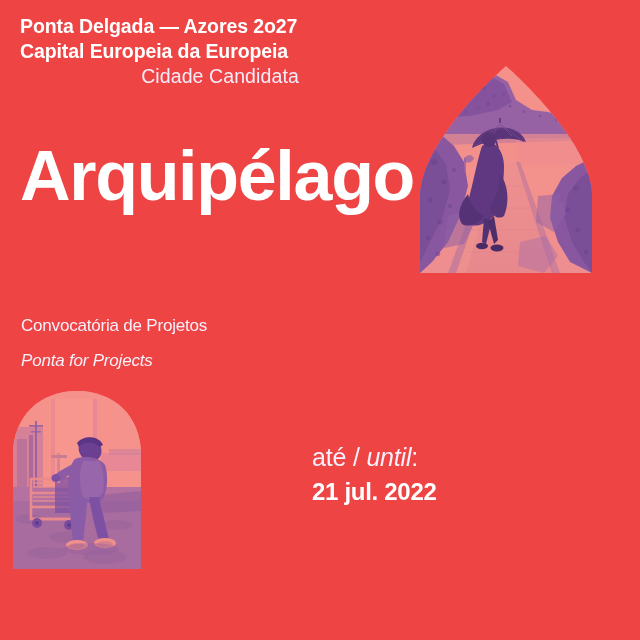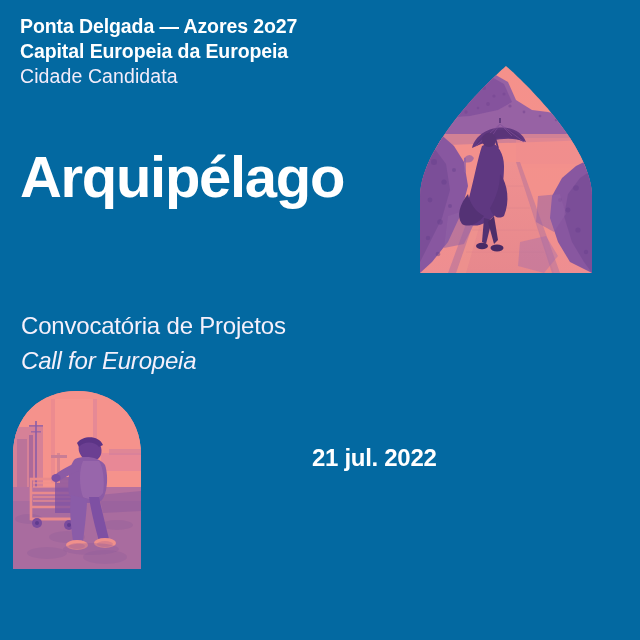--- a/index.html
+++ b/index.html
@@ -5,21 +5,21 @@
   html, body {
     margin: 0;
     padding: 0;
     background: #3b3b3b;
   }
   .poster {
     position: relative;
     width: 640px;
     height: 640px;
     overflow: hidden;
-    background: #0369a1;
+    background: #ef4444;
     font-family: "Liberation Sans", sans-serif;
     text-decoration: underline;
     -webkit-font-smoothing: antialiased;
   }
 
   
   .header {
     position: absolute;
     left: 20px;
     top: 14px;
@@ -30,49 +30,50 @@
     font-size: 19.5px;
     line-height: 25px;
     font-weight: 700;
     letter-spacing: -0.1px;
     white-space: nowrap;
   }
   .header .line.light {
     font-weight: 400;
     color: #f3ecfa;
     letter-spacing: 0.1px;
+    text-align: center;
   }
 
   
   .title {
     position: absolute;
     left: 20px;
     top: 144px;
     width: 420px;
   }
   .title .tline {
     color: #ffffff;
     font-weight: 700;
-    font-size: 58px;
+    font-size: 70px;
     line-height: 65px;
     letter-spacing: -1.3px;
     white-space: nowrap;
   }
 
   
   .subtitle {
     position: absolute;
     left: 21px;
     top: 308px;
     width: 420px;
   }
   .subtitle .sline {
     color: #f5f0fb;
     font-weight: 400;
-    font-size: 24px;
+    font-size: 17px;
     line-height: 35px;
     letter-spacing: -0.2px;
     white-space: nowrap;
   }
   .subtitle .sline.italic {
     font-style: italic;
   }
 
   
   .deadline {
@@ -260,21 +261,21 @@
     <div class="line">Capital Europeia da Europeia</div>
     <div class="line light">Cidade Candidata</div>
   </div>
 
   <div class="title">
     <div class="tline">Arquipélago</div>
   </div>
 
   <div class="subtitle">
     <div class="sline">Convocatória de Projetos</div>
-    <div class="sline italic">Call for Europeia</div>
+    <div class="sline italic">Ponta for Projects</div>
   </div>
 
   <div class="img-arch">
     <svg width="128" height="178" viewBox="0 0 128 178" xmlns="http://www.w3.org/2000/svg">
       <defs>
         <clipPath id="archClip">
           <path d="M0 64 C 0 24, 28 0, 64 0 C 100 0, 128 24, 128 64 L 128 178 L 0 178 Z"></path>
         </clipPath>
       </defs>
       <g clip-path="url(#archClip)">
@@ -357,20 +358,23 @@
         <ellipse cx="64" cy="155" rx="8" ry="3" fill="#D9808E"></ellipse>
         <ellipse cx="92" cy="152" rx="11" ry="5" fill="#F0908B"></ellipse>
         <ellipse cx="92" cy="153" rx="8" ry="3" fill="#D9808E"></ellipse>
 
         <ellipse cx="78" cy="158" rx="28" ry="6" fill="#8F5C9C" opacity="0.35"></ellipse>
       </g>
     </svg>
   </div>
 
   <div class="deadline">
+    <div class="dline1">
+      <span>até</span><span>&nbsp;</span><span>/</span><span>&nbsp;</span><span class="it">until</span><span>:</span>
+    </div>
     <div class="dline2">21 jul. 2022</div>
   </div>
 
   <div class="footer">
 
     
     
 
     
     

